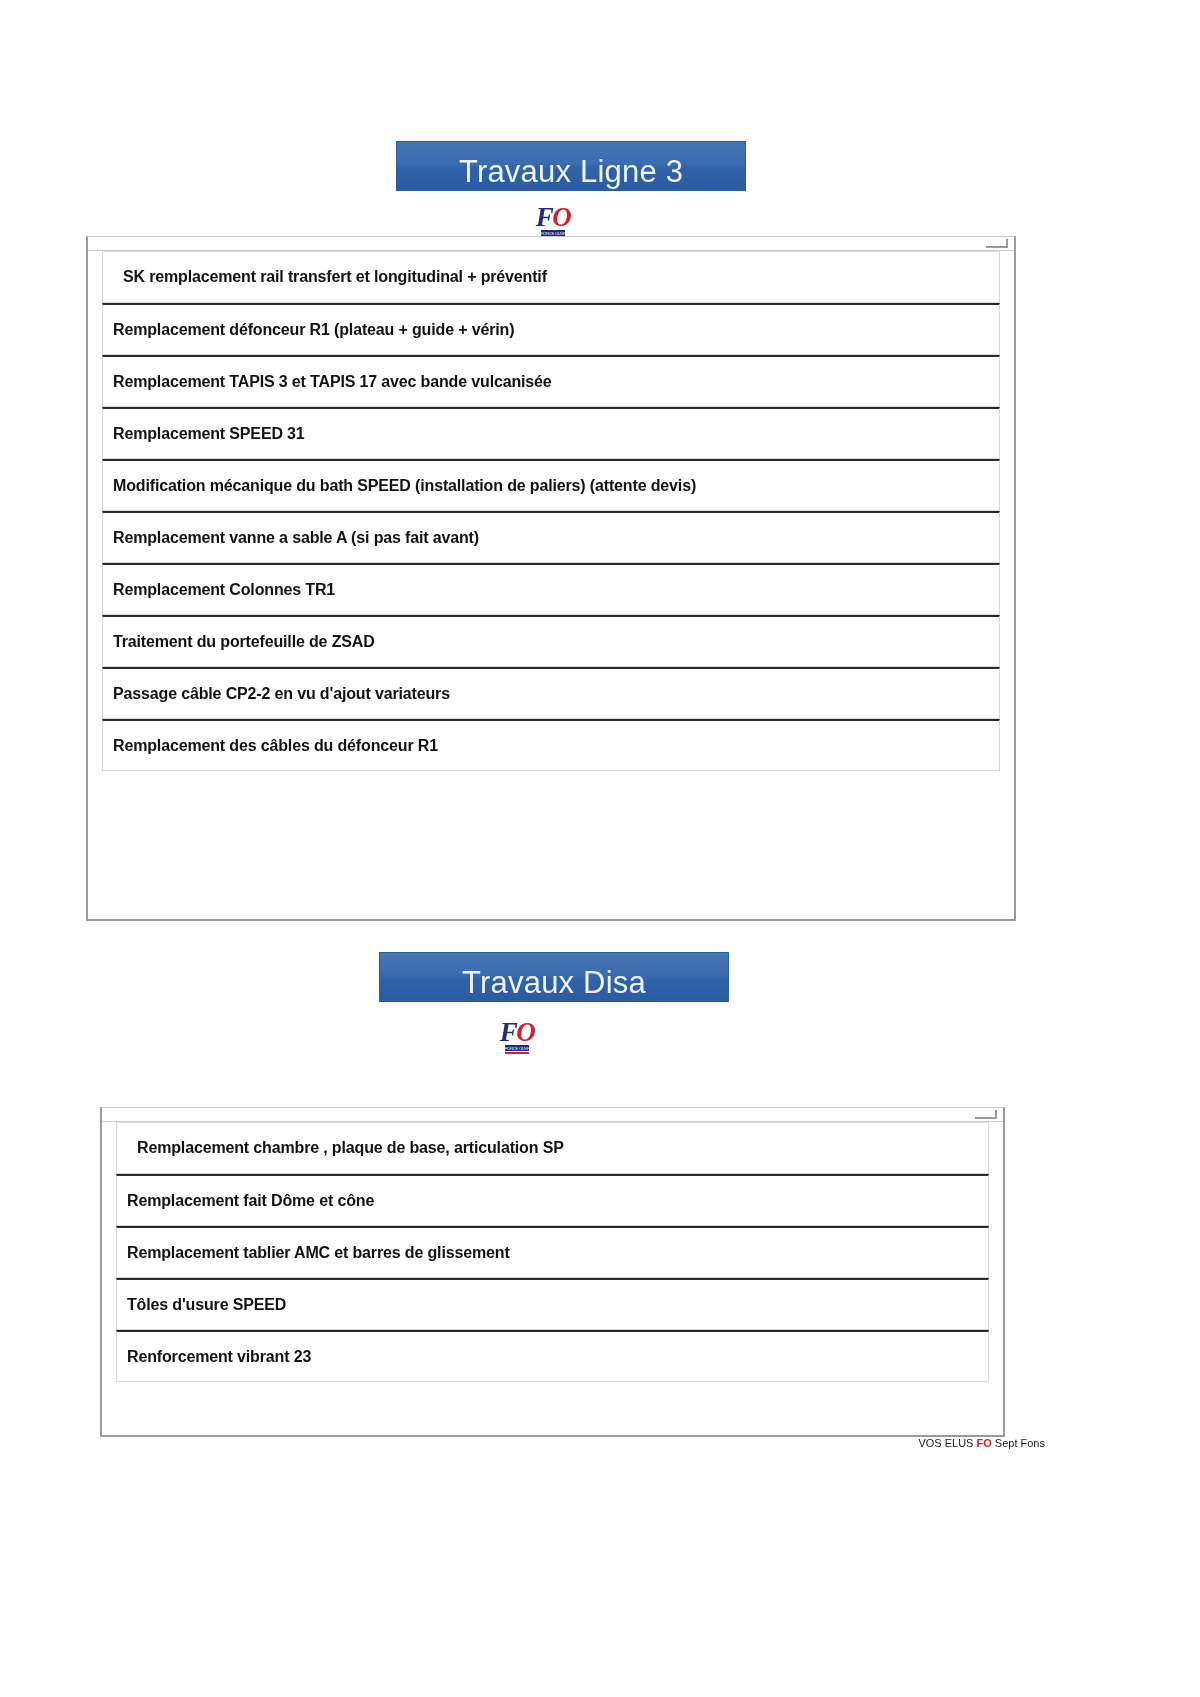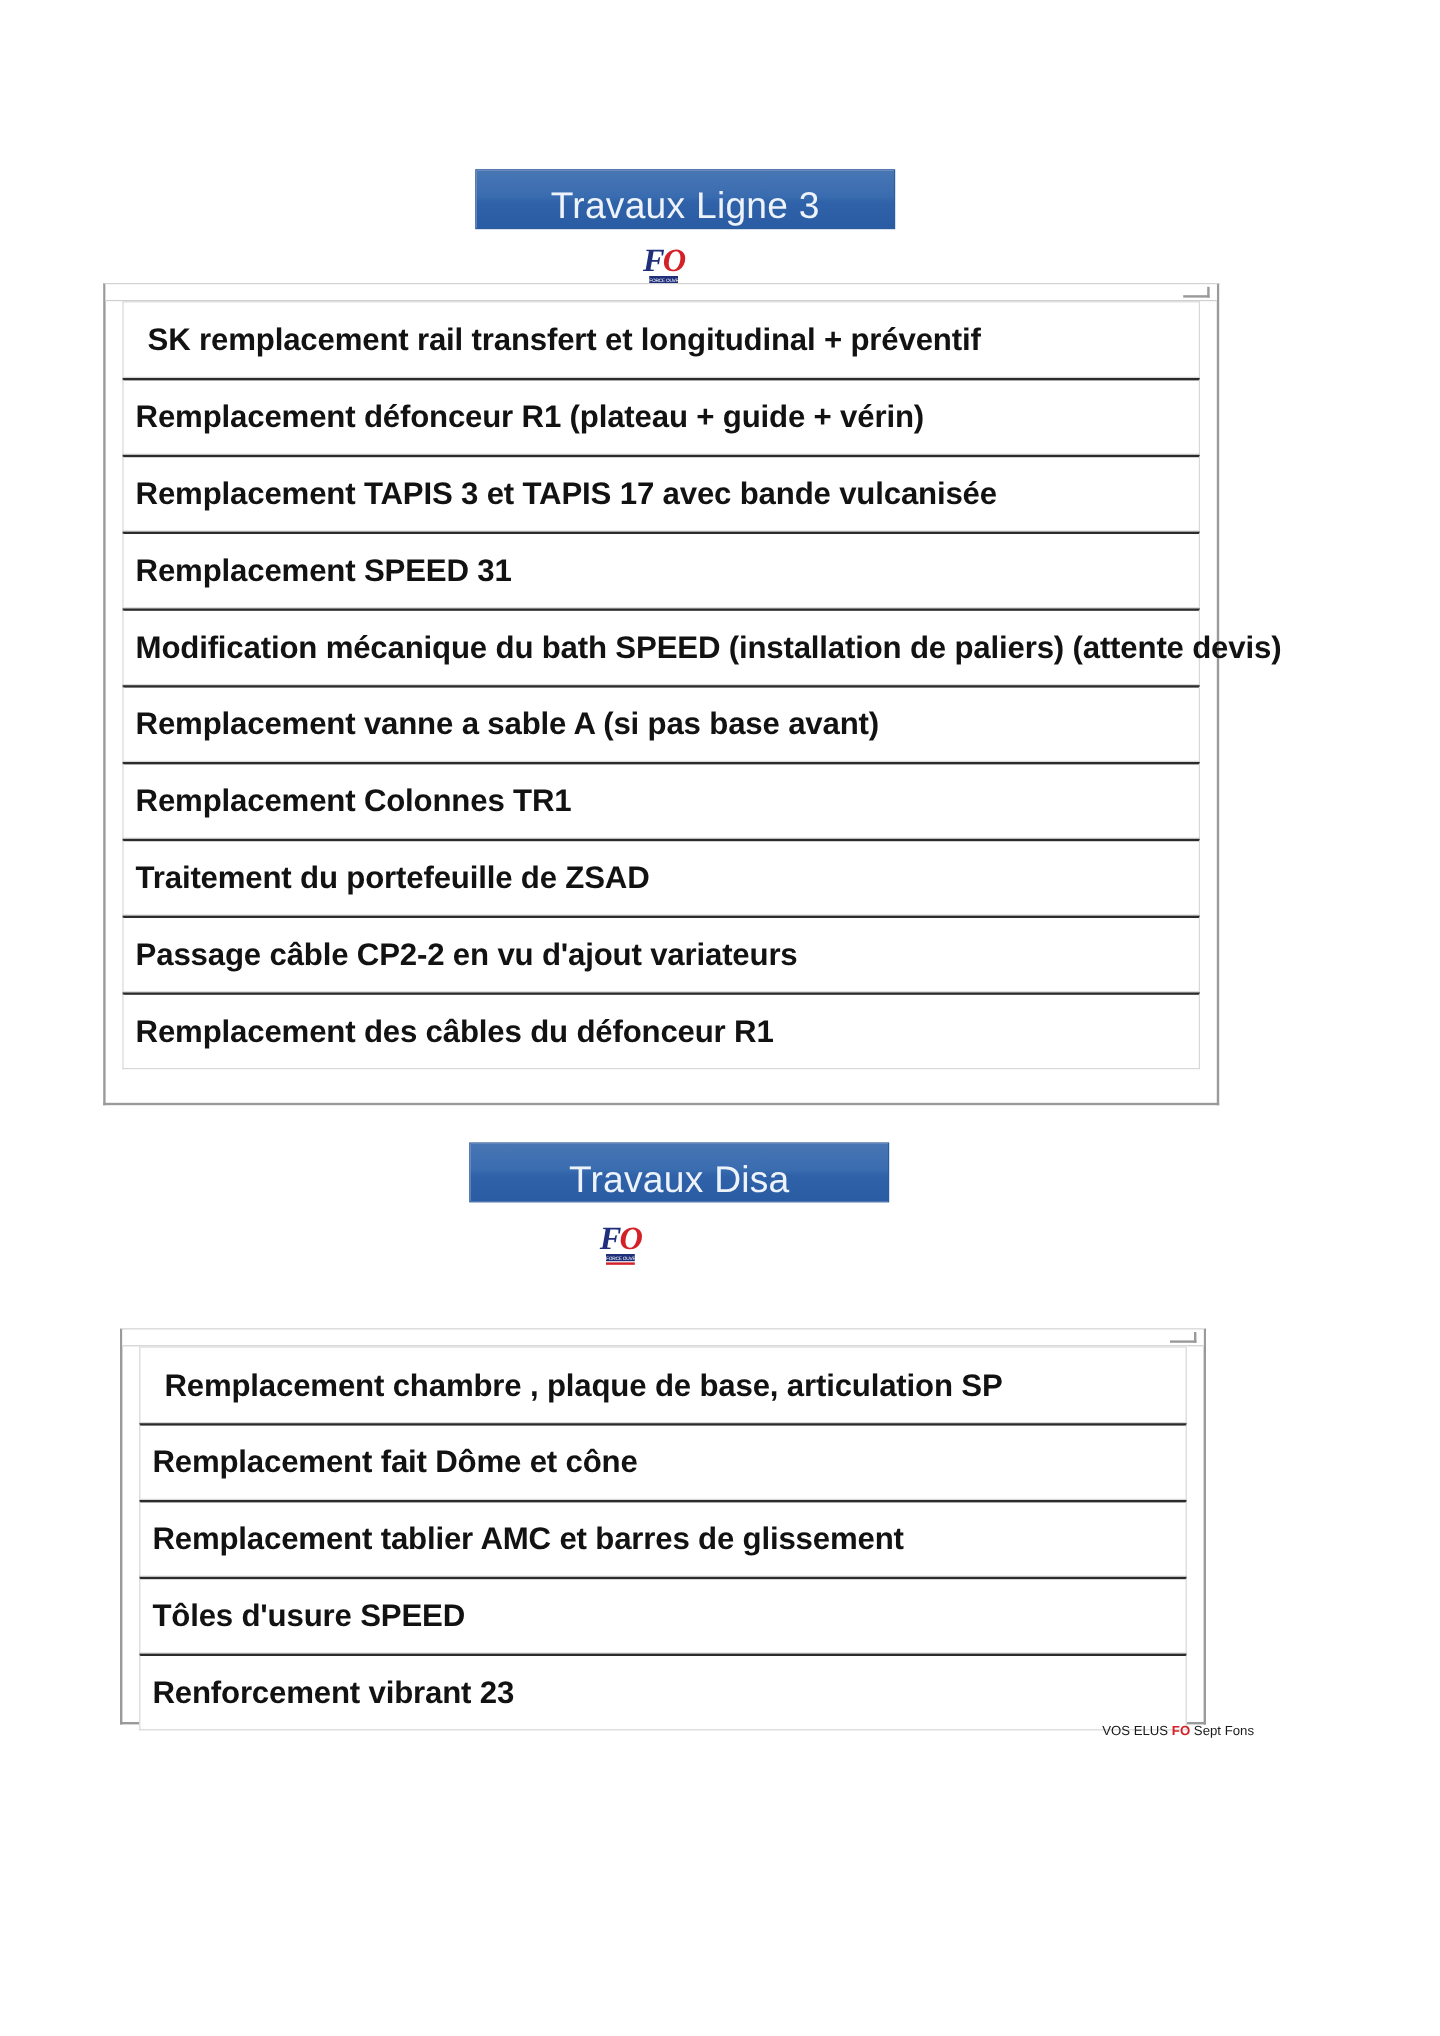--- a/index.html
+++ b/index.html
@@ -111,25 +111,25 @@
   .frame-inner {
     position: relative;
     padding: 0 14px 0 14px;
   }
 
   .data-row {
     border-top: 2px solid #2b2b2b;
     border-bottom: 1px solid #d8d8d8;
     border-left: 1px solid #d8d8d8;
     border-right: 1px solid #d8d8d8;
-    height: 64px;
+    height: 52px;
     display: flex;
     align-items: center;
     padding-left: 10px;
-    font-size: 26px;
+    font-size: 16px;
     font-weight: bold;
     color: #121212;
     letter-spacing: -0.15px;
     background: #ffffff;
     white-space: nowrap;
   }
   .data-row.first-row {
     padding-left: 20px;
   }
   .data-row.no-top {
@@ -181,38 +181,38 @@
       <div class="data-row">
           <span>Remplacement TAPIS 3 et TAPIS 17 avec bande vulcanisée</span>
         </div>
       <div class="data-row">
           <span>Remplacement SPEED 31</span>
         </div>
       <div class="data-row">
           <span>Modification mécanique du bath SPEED  (installation de paliers) (attente devis)</span>
         </div>
       <div class="data-row">
-          <span>Remplacement vanne a sable A (si pas base avant)</span>
+          <span>Remplacement vanne a sable A (si pas fait avant)</span>
         </div>
       <div class="data-row">
           <span>Remplacement Colonnes TR1</span>
         </div>
       <div class="data-row">
           <span>Traitement du portefeuille de ZSAD</span>
         </div>
       <div class="data-row">
           <span>Passage câble CP2-2 en vu d'ajout variateurs</span>
         </div>
       <div class="data-row">
           <span>Remplacement des câbles du défonceur R1</span>
         </div>
     </div>
   </div>
 
-  <div class="banner-wrap" style="position:absolute; left:391px; top:952px; width:410px; height:50px;">
+  <div class="banner-wrap" style="position:absolute; left:379px; top:952px; width:410px; height:50px;">
     <div class="banner" style="width:350px; height:50px;">
       <span>Travaux Disa</span>
     </div>
   </div>
 
   <div class="fo-logo" style="position:absolute; left:497px; top:1019px;">
     <span class="fo-mark"><span class="fo-f">F</span><span class="fo-o">O</span></span>
     <span class="fo-sub">FORCE OUVRIERE</span>
     <span class="fo-sub2"></span>
   </div>

